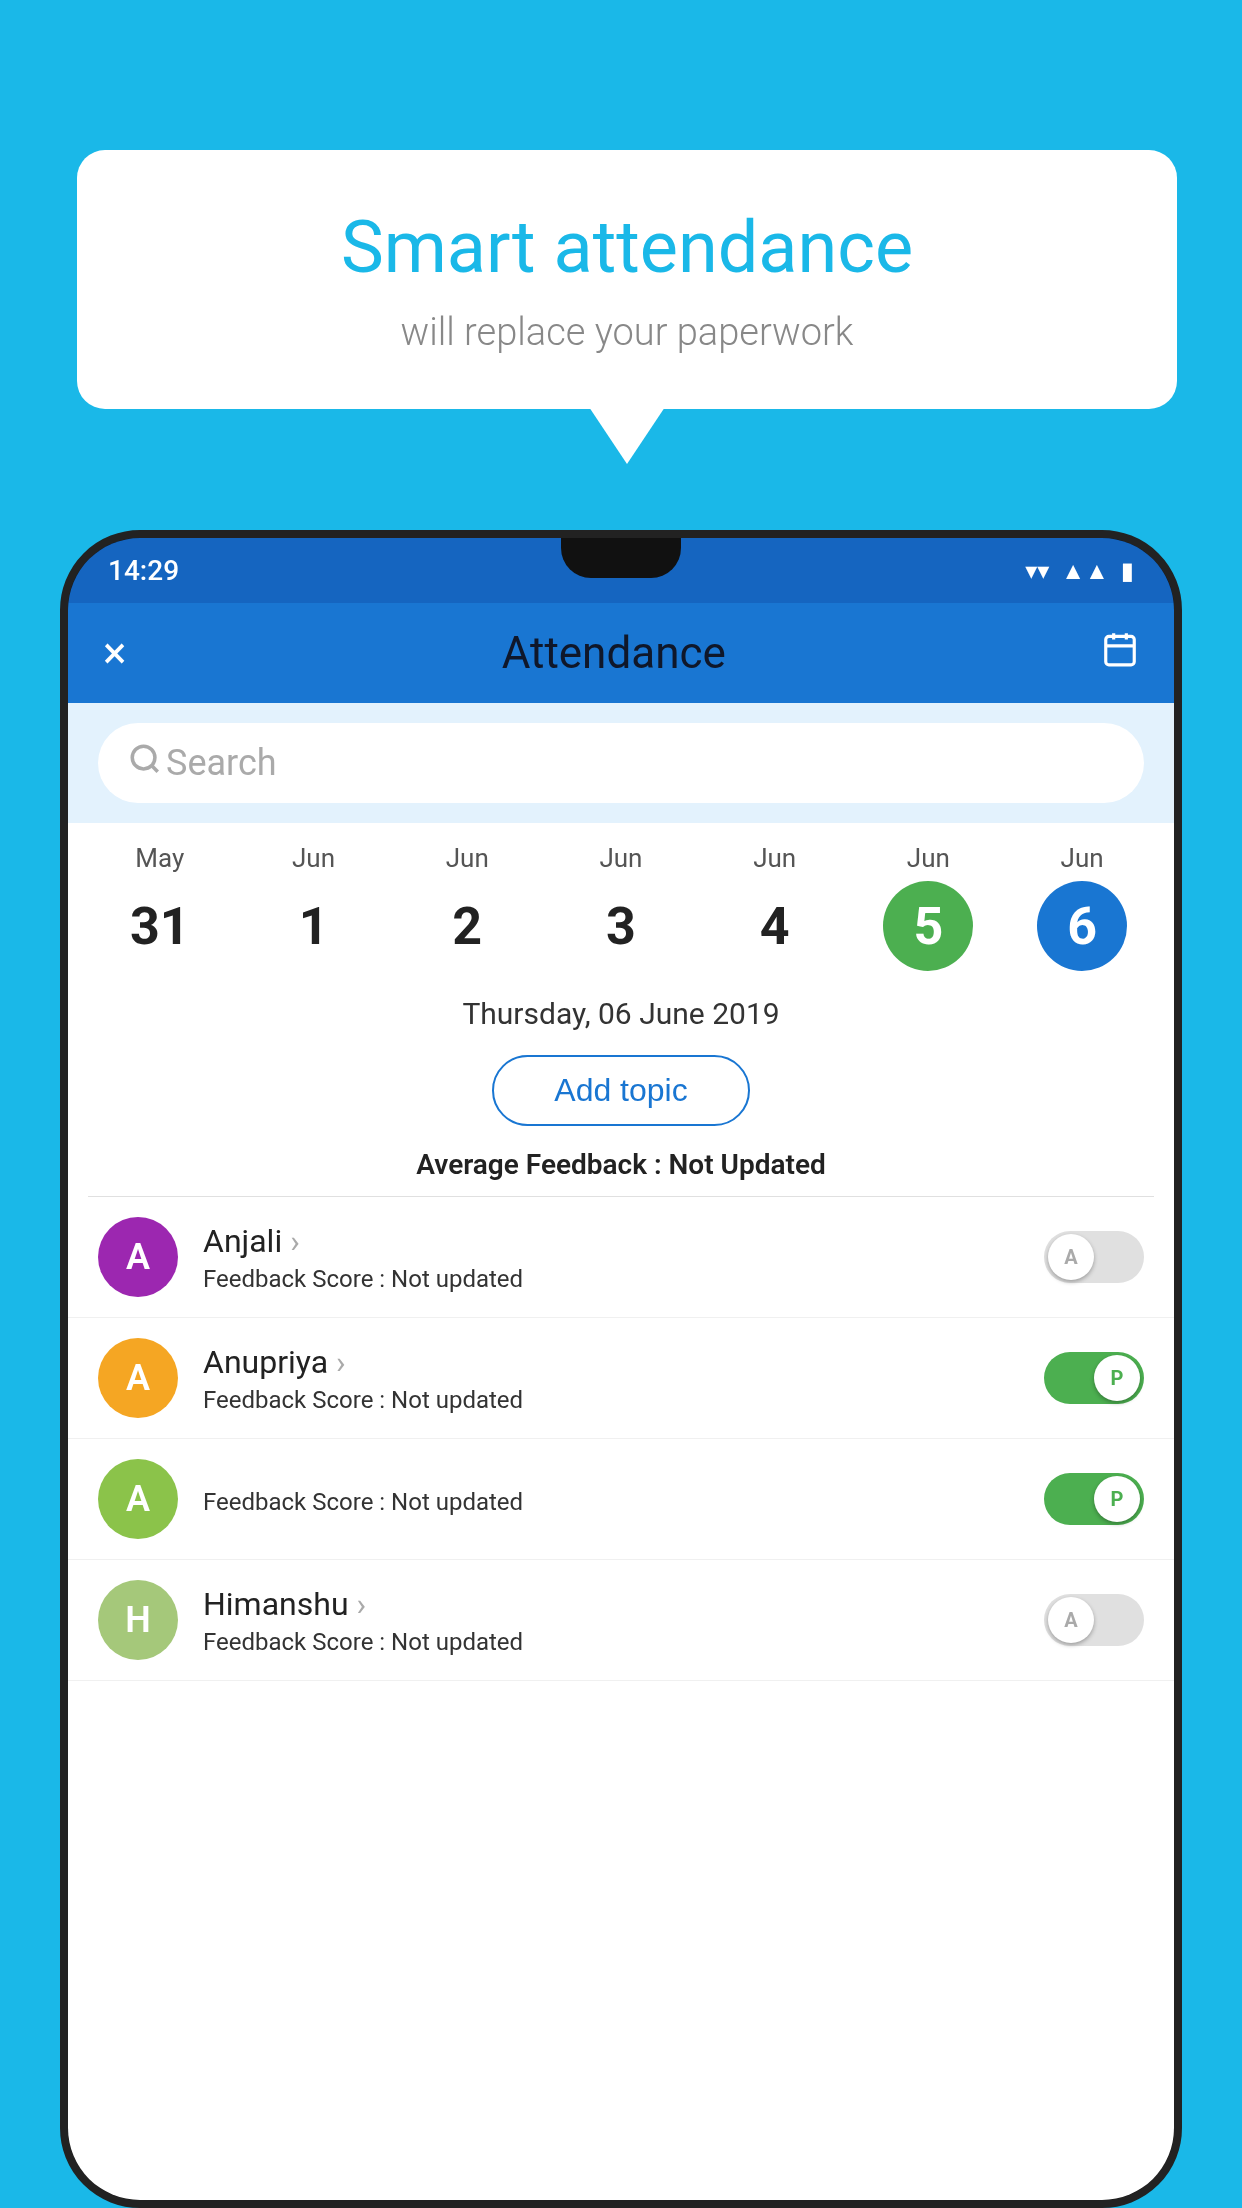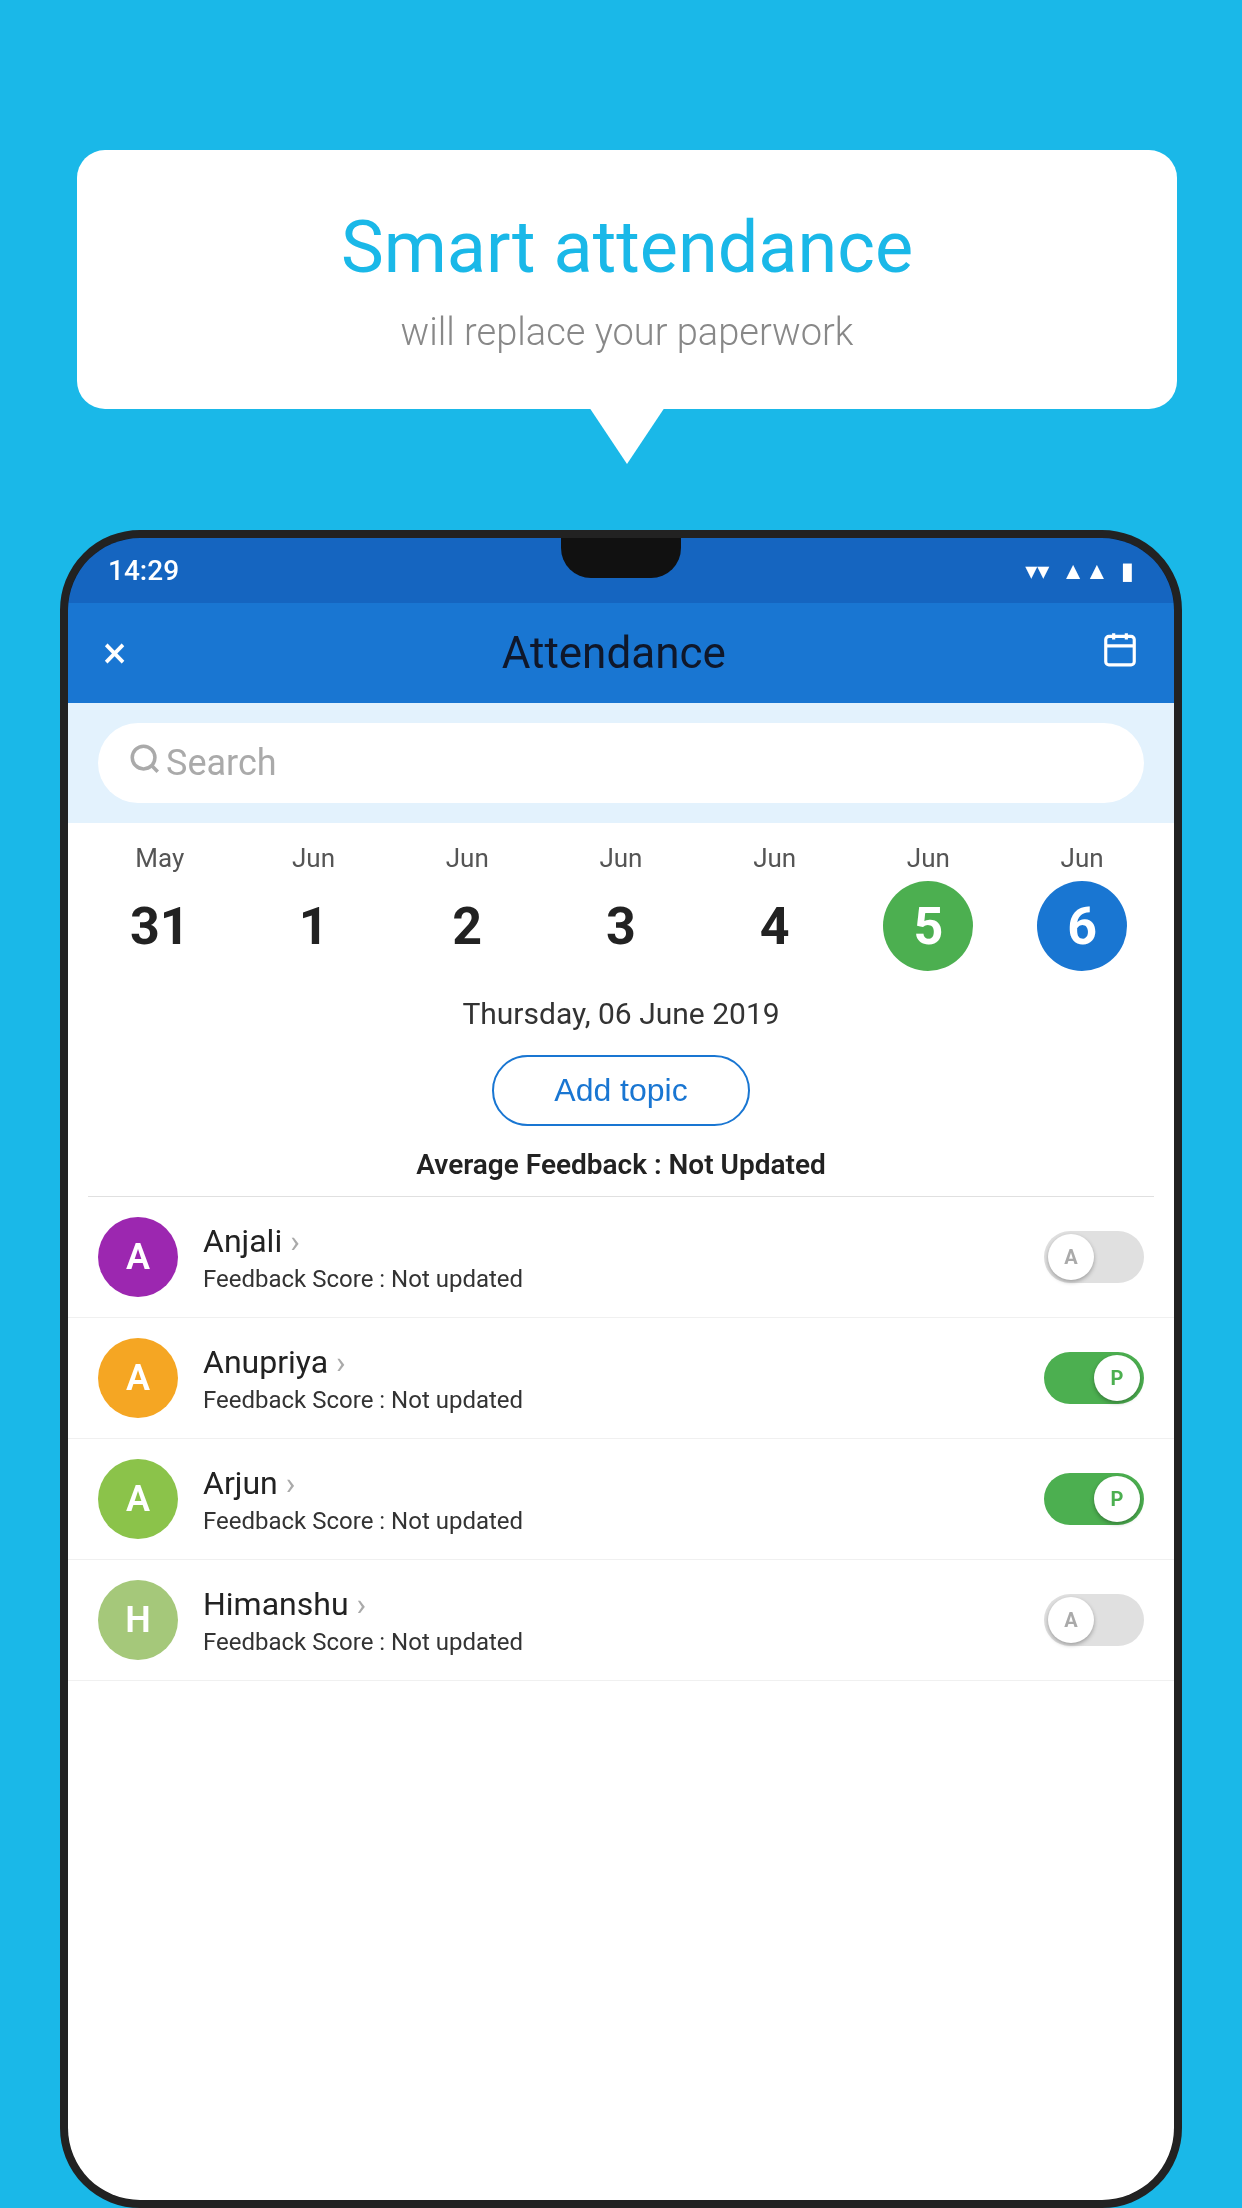--- a/index.html
+++ b/index.html
@@ -483,21 +483,20 @@
         <div class="toggle-container">
           <div class="toggle present">
             <div class="toggle-knob" style="color:#4caf50;">P</div>
           </div>
         </div>
       </div>
 
       <div class="student-item">
         <div class="student-avatar" style="background:#8bc34a;">A</div>
         <div class="student-info">
-          <div class="student-name">Arjun</div>
           <div class="student-feedback">
             <span>Feedback Score :</span>
             <span>Not updated</span>
           </div>
         </div>
         <div class="toggle-container">
           <div class="toggle present">
             <div class="toggle-knob" style="color:#4caf50;">P</div>
           </div>
         </div>

